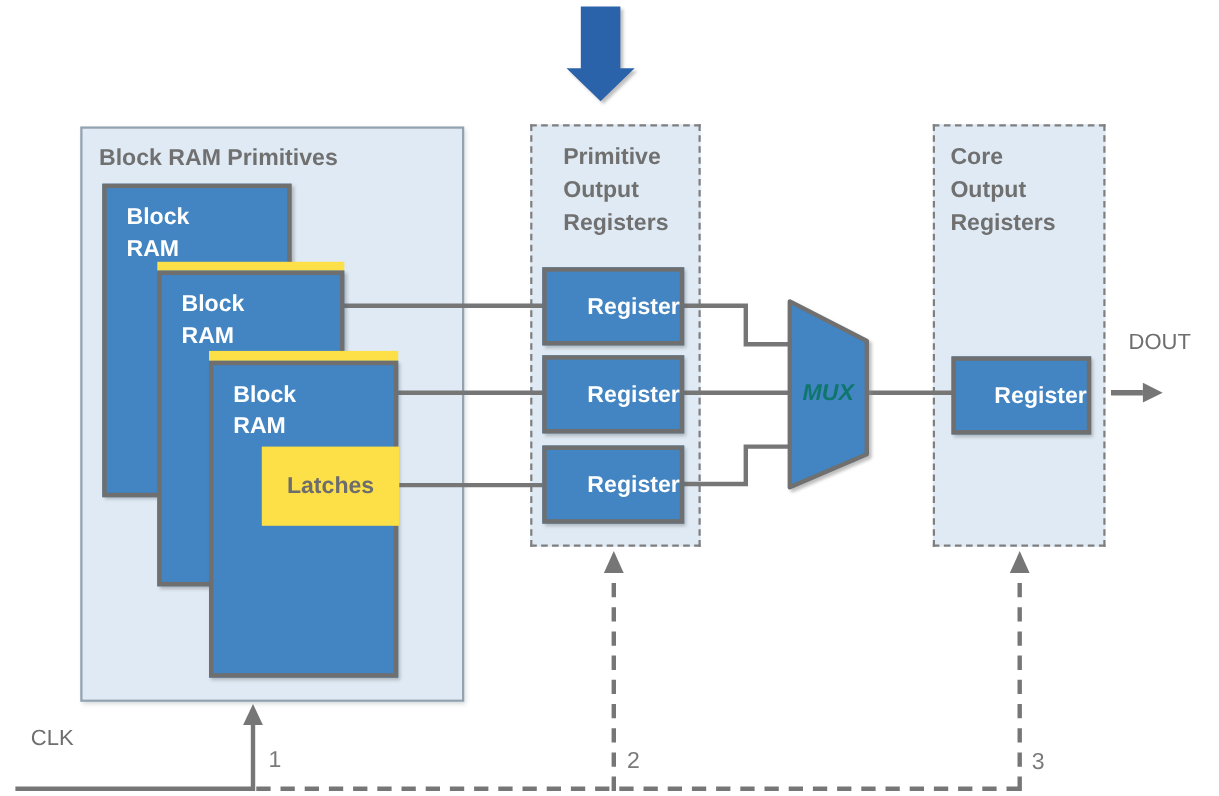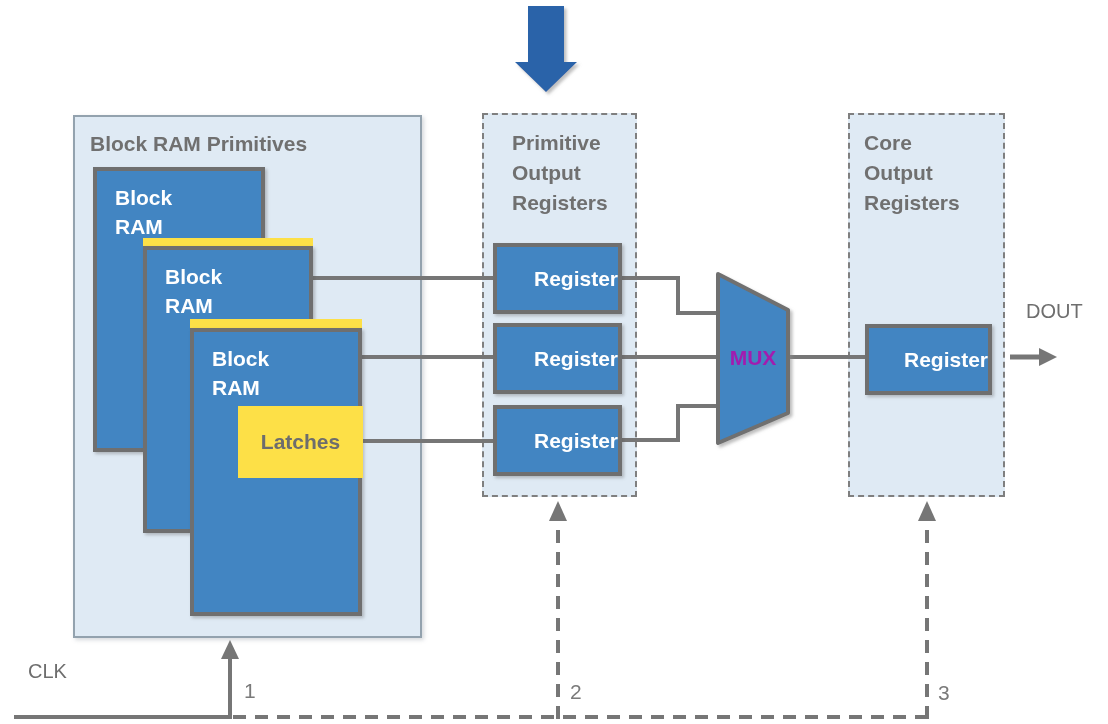--- a/index.html
+++ b/index.html
@@ -23,21 +23,21 @@
   .title-line { display:block; }
   .cream { background:#fde047; }
   .latches-box {
     display:flex; align-items:center; justify-content:center;
     color:#6d6d6d; font-weight:bold; font-size:21px;
   }
   .signal-label { color:#6e6e6e; font-size:20px; font-weight:normal; }
   .marker-label { color:#7a7a7a; font-size:21px; font-weight:normal; }
   .mux-text {
     display:flex; align-items:center; justify-content:center;
-    color:#a21caf; font-weight:bold; font-size:21px;
+    color:#0f766e; font-weight:bold; font-size:21px;font-style:italic;
   }
   svg.overlay { position:absolute; left:0; top:0; width:1108px; height:724px; }
 </style>
 </head>
 <body>
 
 <div class="canvas">
 
   <div class="abs container-fill solid-container" style="left:73px; top:115px; width:349px; height:523px;"></div>
 

